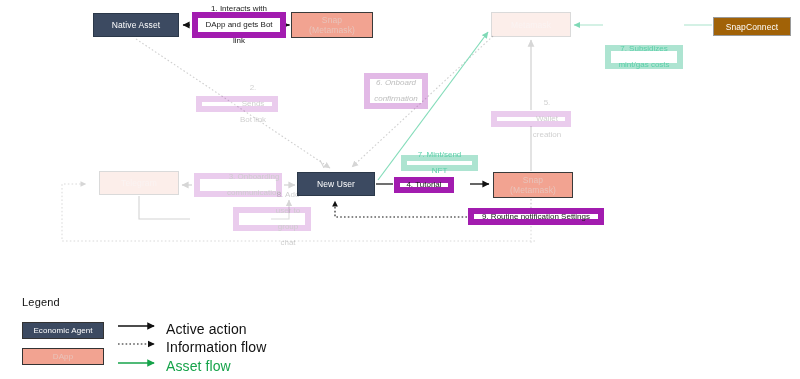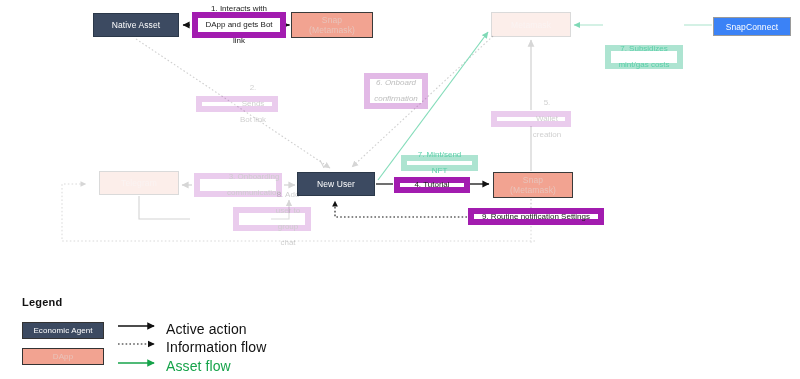--- a/index.html
+++ b/index.html
@@ -18,40 +18,40 @@
     display:flex;flex-direction:column;align-items:center;justify-content:center;
     font-size:8.5px;line-height:10px;text-align:center;letter-spacing:.1px;
     border:1px solid #333;
   }
   .node .l2{font-size:8.5px;line-height:10px;}
 
   .n-agent{background:#3c4a61;color:#ffffff;border-color:#2b3banything;}
   .n-agent{border-color:#2c3banything;}
   .n-agent{border:1.3px solid #2b3849;}
   .n-dapp{background:#f2a391;color:#e8c4bb;border:1.3px solid #3a3a3a;}
-  .n-gray{background:#3b82f6;color:#ffffff;border:1.3px solid #9a9a9a;}
+  .n-gray{background:#a16207;color:#ffffff;border:1.3px solid #9a9a9a;}
 
   
   .faded{opacity:.18;}
 
   
   .elabel{
     position:absolute;box-sizing:border-box;
     background:#ffffff;border:6px solid #a21caf;
     display:flex;align-items:center;justify-content:center;
     font-size:8px;line-height:16px;text-align:center;color:#1a1a1a;
     padding:2px 4px;
   }
   .elabel.dim{opacity:.22;padding-left:36px;}
   .elabel.dim2{opacity:.30;}
   .elabel.green{color:#3ec79a;border-color:#9fe0c9;opacity:.85;margin-top:33px;}
 
   
   #legend{position:absolute;left:22px;top:296px;width:330px;height:80px;}
-  .lg-title{font-size:11px;font-weight:bold;color:#111;letter-spacing:.2px;}
+  .lg-title{font-size:11px;font-weight:normal;color:#111;letter-spacing:.2px;}
   .lg-box{
     position:absolute;width:82px;height:17px;box-sizing:border-box;
     display:flex;align-items:center;justify-content:center;
     font-size:8px;letter-spacing:.1px;border:1px solid #333;
   }
   .lg-row-text{position:absolute;font-size:14px;color:#111;letter-spacing:.1px;}
   .lg-row-text.green{color:#16a34a;}
 </style>
 </head>
 <body>
@@ -162,21 +162,21 @@
     <span>Snap</span>
     <span class="l2">(Metamask)</span>
   </div>
 
   <div class="elabel" style="left:192px;top:12px;width:94px;height:26px;">1. Interacts with DApp and gets Bot link</div>
 
   <div class="elabel dim" style="left:196px;top:96px;width:82px;height:14px;">2. Sends Bot link</div>
 
   <div class="elabel dim" style="left:194px;top:173px;width:88px;height:24px;">3. Onboarding communication</div>
 
-  <div class="elabel" style="left:394px;top:177px;width:76px;height:14px;">4. Tutorial</div>
+  <div class="elabel" style="left:394px;top:177px;width:60px;height:14px;">4. Tutorial</div>
 
   <div class="elabel dim" style="left:491px;top:111px;width:80px;height:14px;">5. Wallet creation</div>
 
   <div class="elabel dim2" style="left:364px;top:73px;width:64px;height:36px;font-style:italic;">6. Onboard confirmation</div>
 
   <div class="elabel green" style="left:401px;top:122px;width:77px;height:14px;">7. Mint/send NFT</div>
 
   <div class="elabel green" style="left:605px;top:12px;width:78px;height:24px;">7. Subsidizes mint/gas costs</div>
 
   <div class="elabel dim" style="left:192px;top:207px;width:78px;height:24px;margin-left:41px;">8. Add user to group chat</div>

